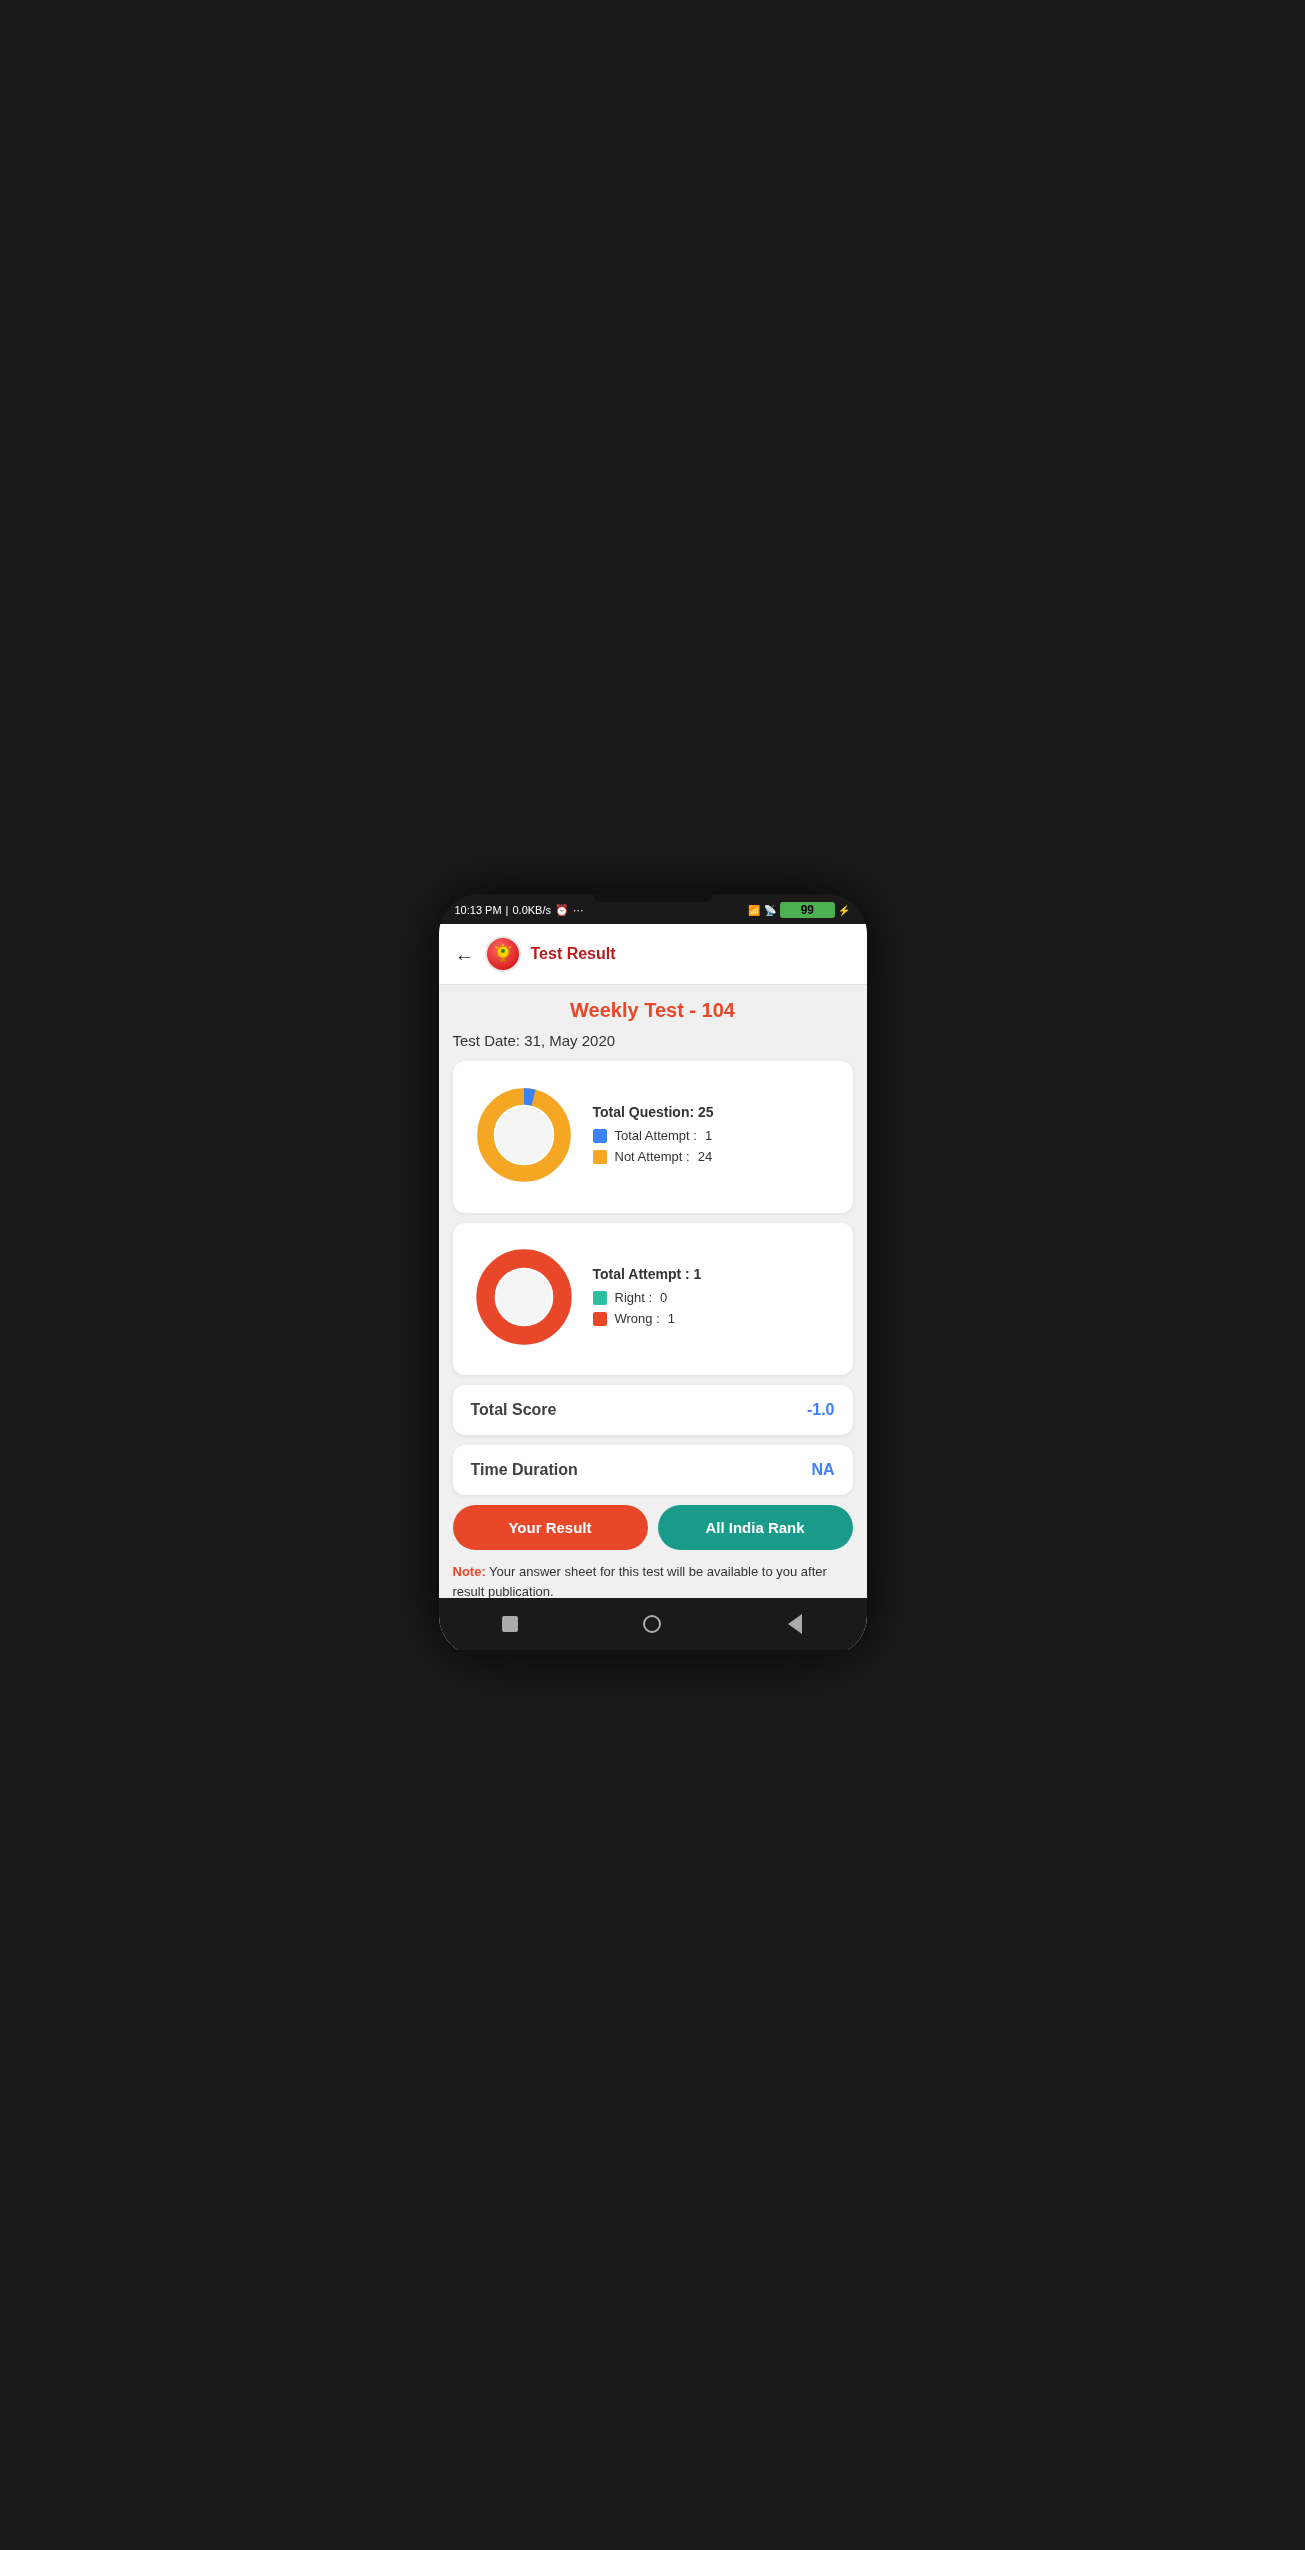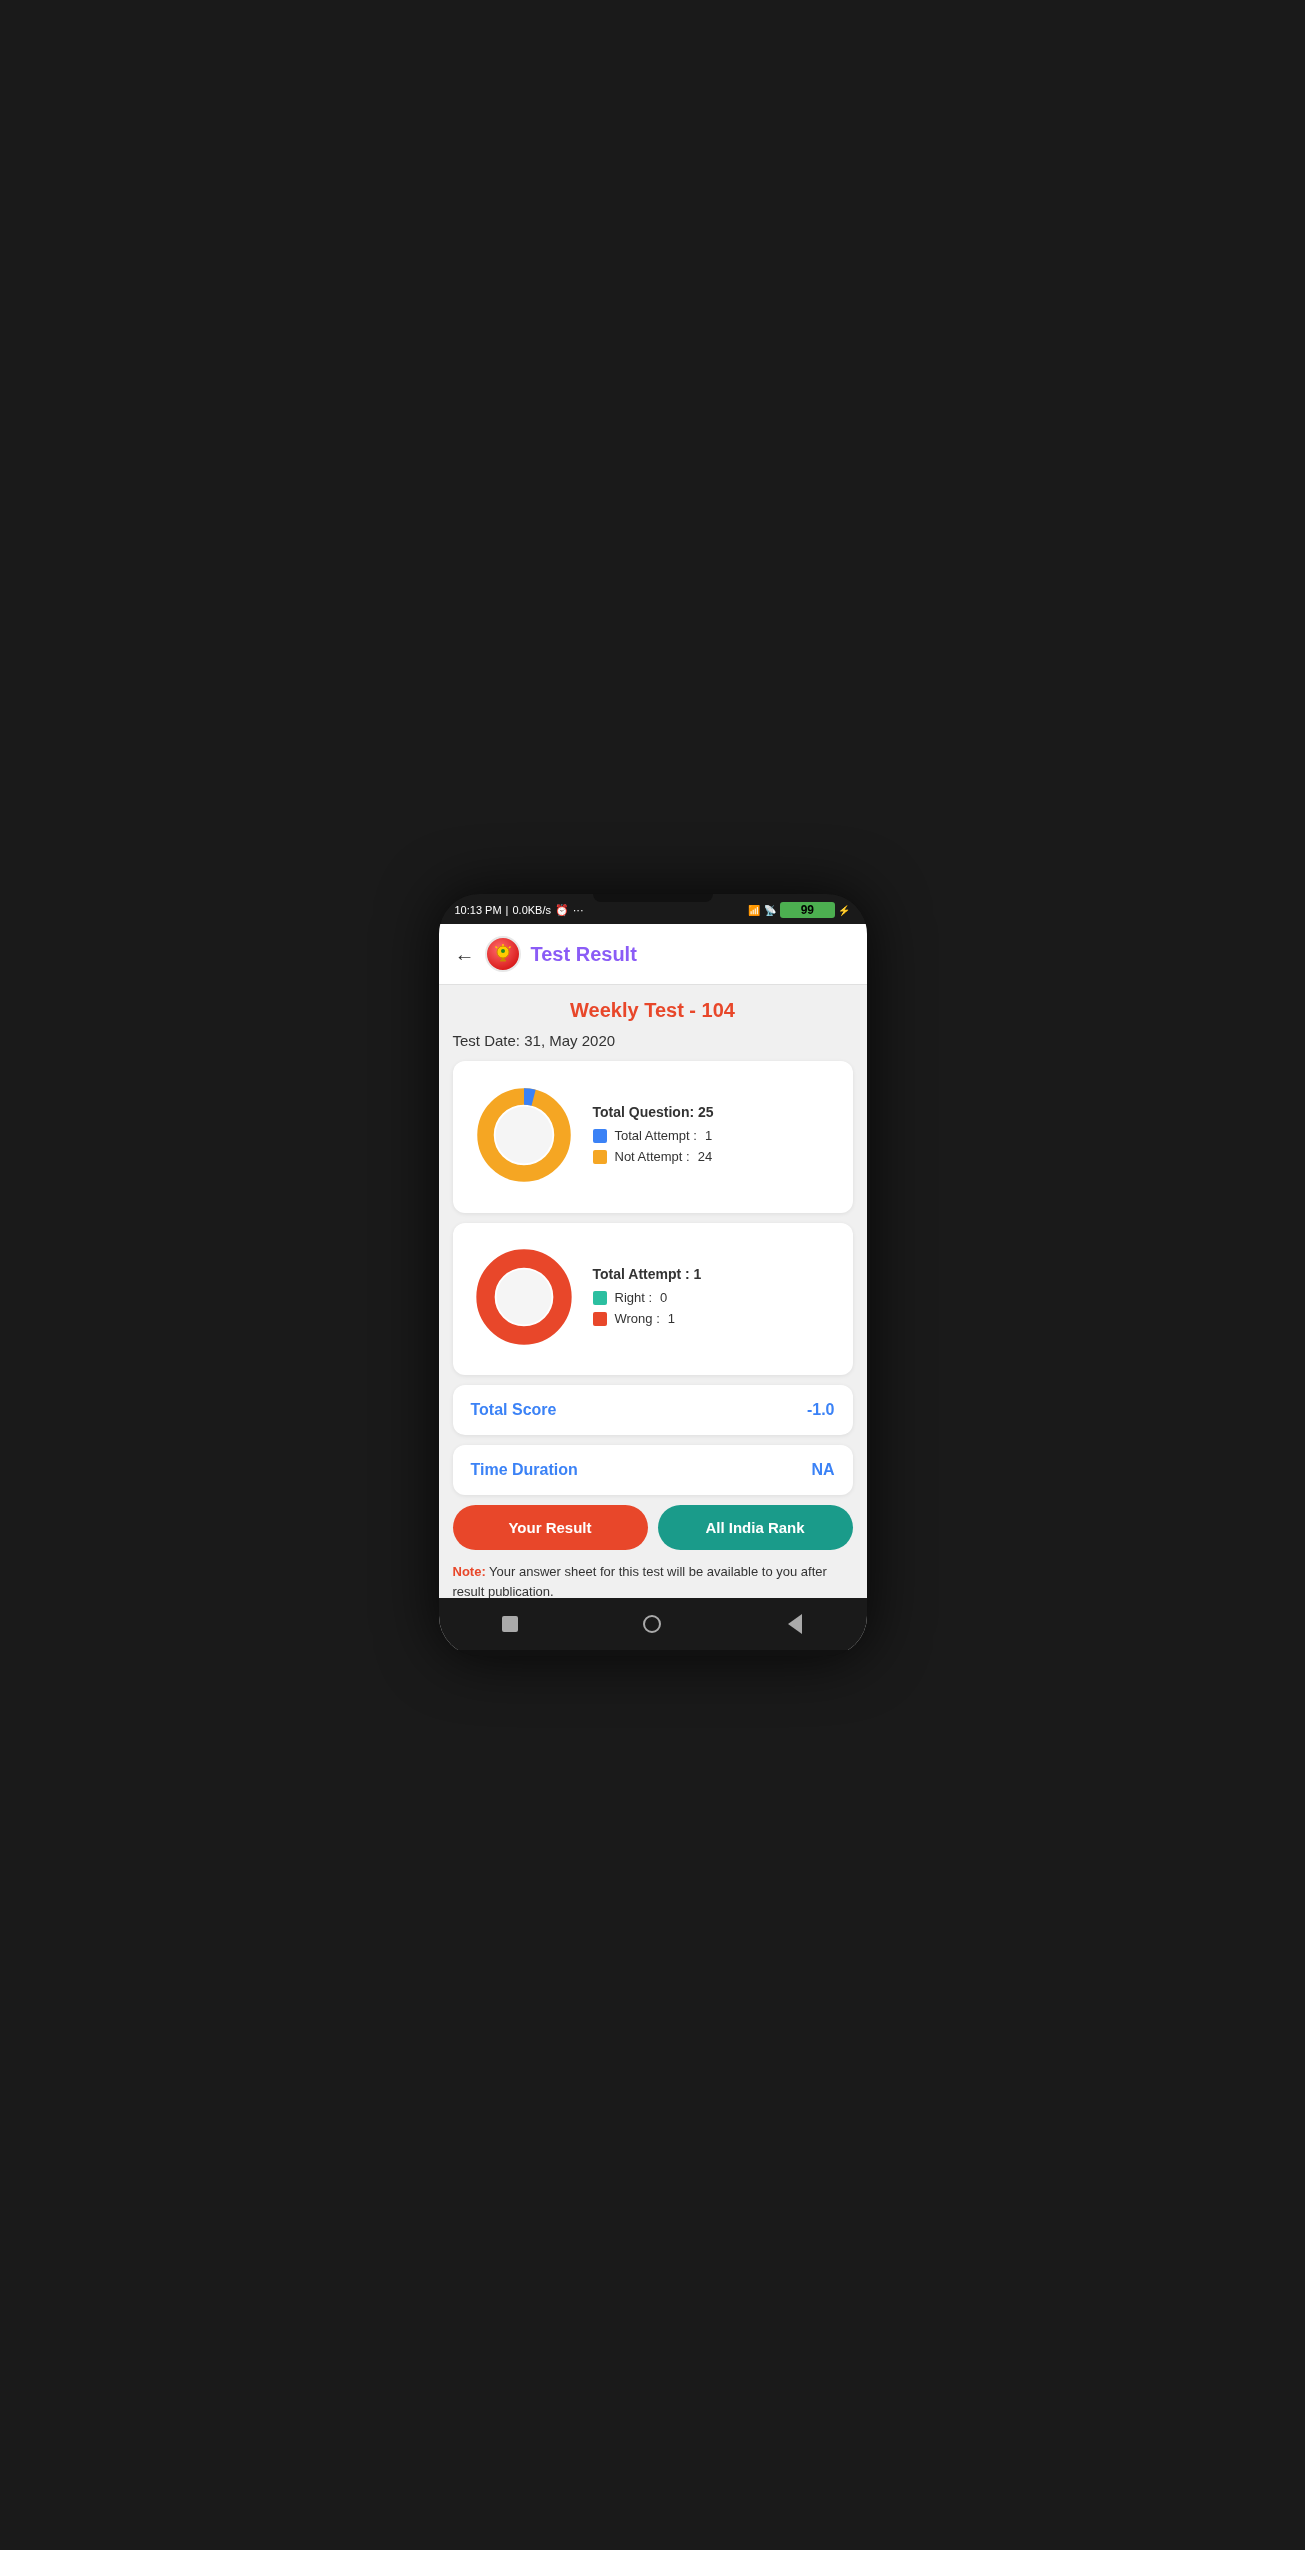--- a/index.html
+++ b/index.html
@@ -80,23 +80,23 @@
       background: radial-gradient(circle at 40% 35%, #ff6b6b, #cc0000);
       display: flex;
       align-items: center;
       justify-content: center;
       font-size: 18px;
       overflow: hidden;
       border: 2px solid #e8e8e8;
     }
 
     .header-title {
-      font-size: 20px;
+      font-size: 16px;
       font-weight: bold;
-      color: #8b5cf6;
+      color: #b91c1c;
     }
 
     
     .content {
       padding: 14px 14px;
     }
 
     .test-title {
       text-align: center;
       color: #e8472a;
@@ -172,21 +172,21 @@
       margin-bottom: 10px;
       display: flex;
       justify-content: space-between;
       align-items: center;
       box-shadow: 0 1px 4px rgba(0,0,0,0.08);
     }
 
     .info-label {
       font-size: 16px;
       font-weight: 600;
-      color: #3b82f6;
+      color: #404040;
     }
 
     .info-value {
       font-size: 16px;
       font-weight: 600;
       color: #3b82f6;
     }
 
     
     .btn-row {

